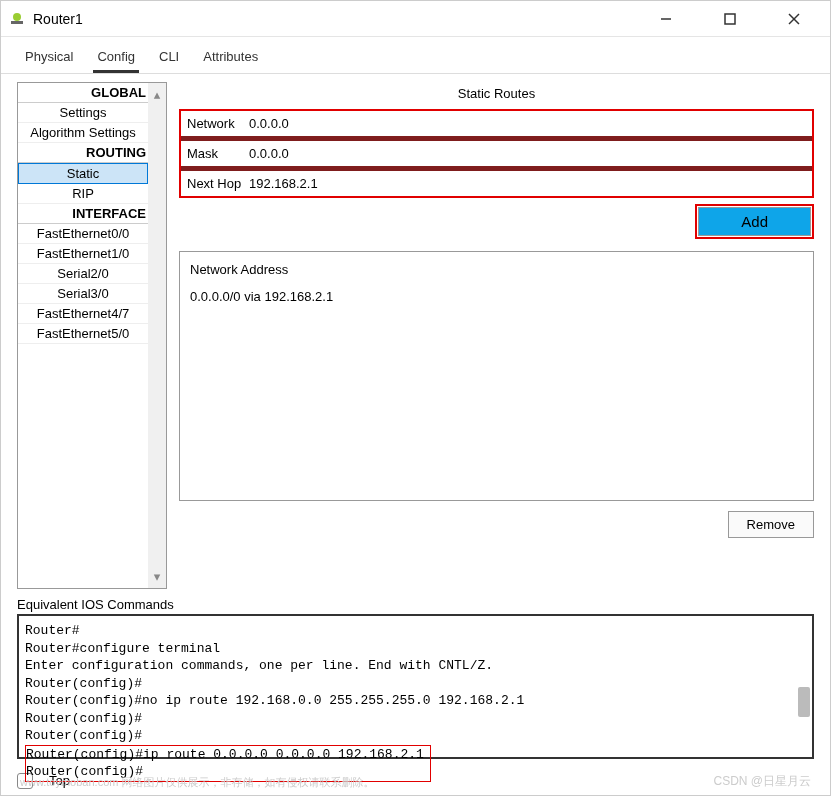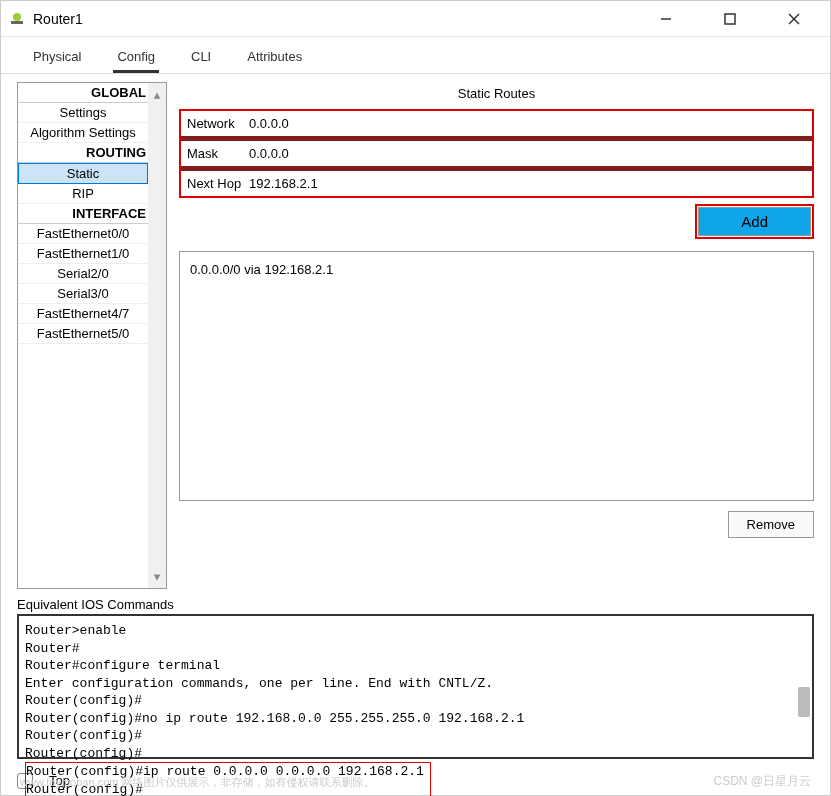--- a/index.html
+++ b/index.html
@@ -51,22 +51,22 @@
       width: 40px;
       height: 30px;
       display: flex;
       align-items: center;
       justify-content: center;
       font-size: 14px;
       cursor: pointer;
     }
     .tabs-row {
       display: flex;
-      padding: 8px 28px 0;
-      gap: 28px;
+      padding: 8px 20px 0;
+      gap: 16px;
       border-bottom: 1px solid #ddd;
     }
     .tab {
       padding: 4px 4px 6px;
       font-size: 13px;
       cursor: pointer;
       color: #333;
     }
     .tab.active {
       border-bottom: 3px solid #333;
@@ -326,33 +326,33 @@
         </div>
       </div>
 
       <div class="add-row">
         <div class="add-highlight">
           <button class="add-button">Add</button>
         </div>
       </div>
 
       <div class="routes-box">
+        <div class="routes-box-label">Network Address</div>
         <div class="route-entry">0.0.0.0/0 via 192.168.2.1</div>
       </div>
 
       <div class="remove-row">
         <button class="remove-button">Remove</button>
       </div>
     </div>
   </div>
 
   <div class="ios-section">
     <div class="ios-label">Equivalent IOS Commands</div>
     <div class="ios-box">
-      <div>Router&gt;enable</div>
       <div>Router#</div>
       <div>Router#configure terminal</div>
       <div>Enter configuration commands, one per line.  End with CNTL/Z.</div>
       <div>Router(config)#</div>
       <div>Router(config)#no ip route 192.168.0.0 255.255.255.0 192.168.2.1</div>
       <div>Router(config)#</div>
       <div>Router(config)#</div>
       <div class="ios-highlight">
         <span>Router(config)#ip route 0.0.0.0 0.0.0.0 192.168.2.1</span><br>
         <span>Router(config)#</span>

